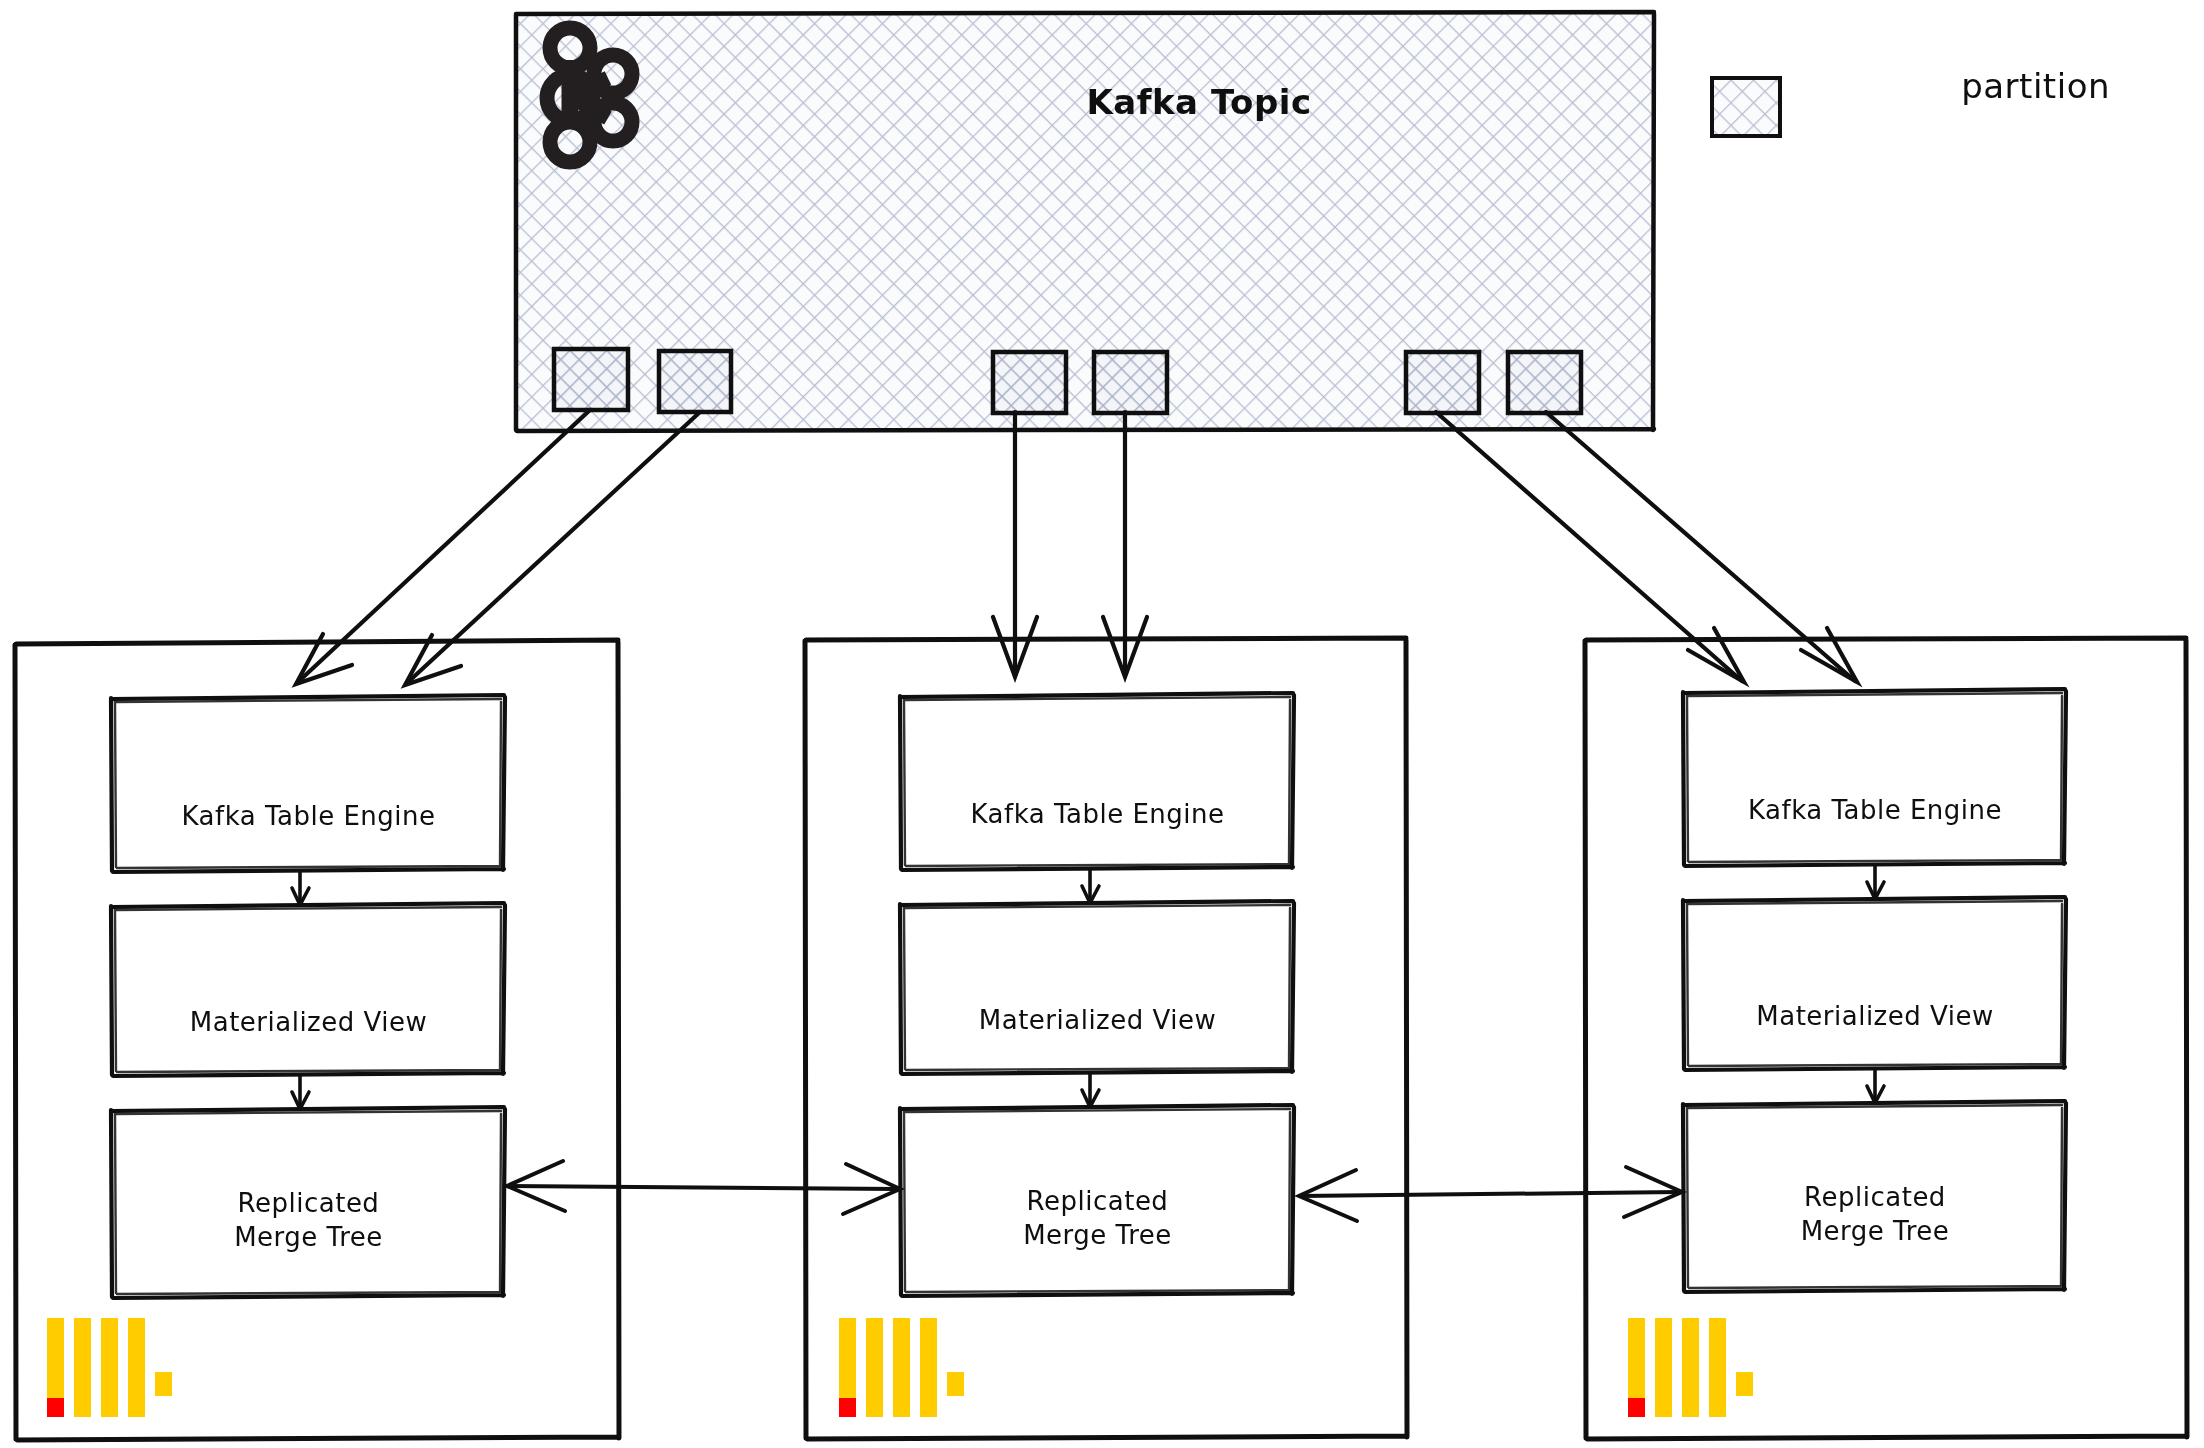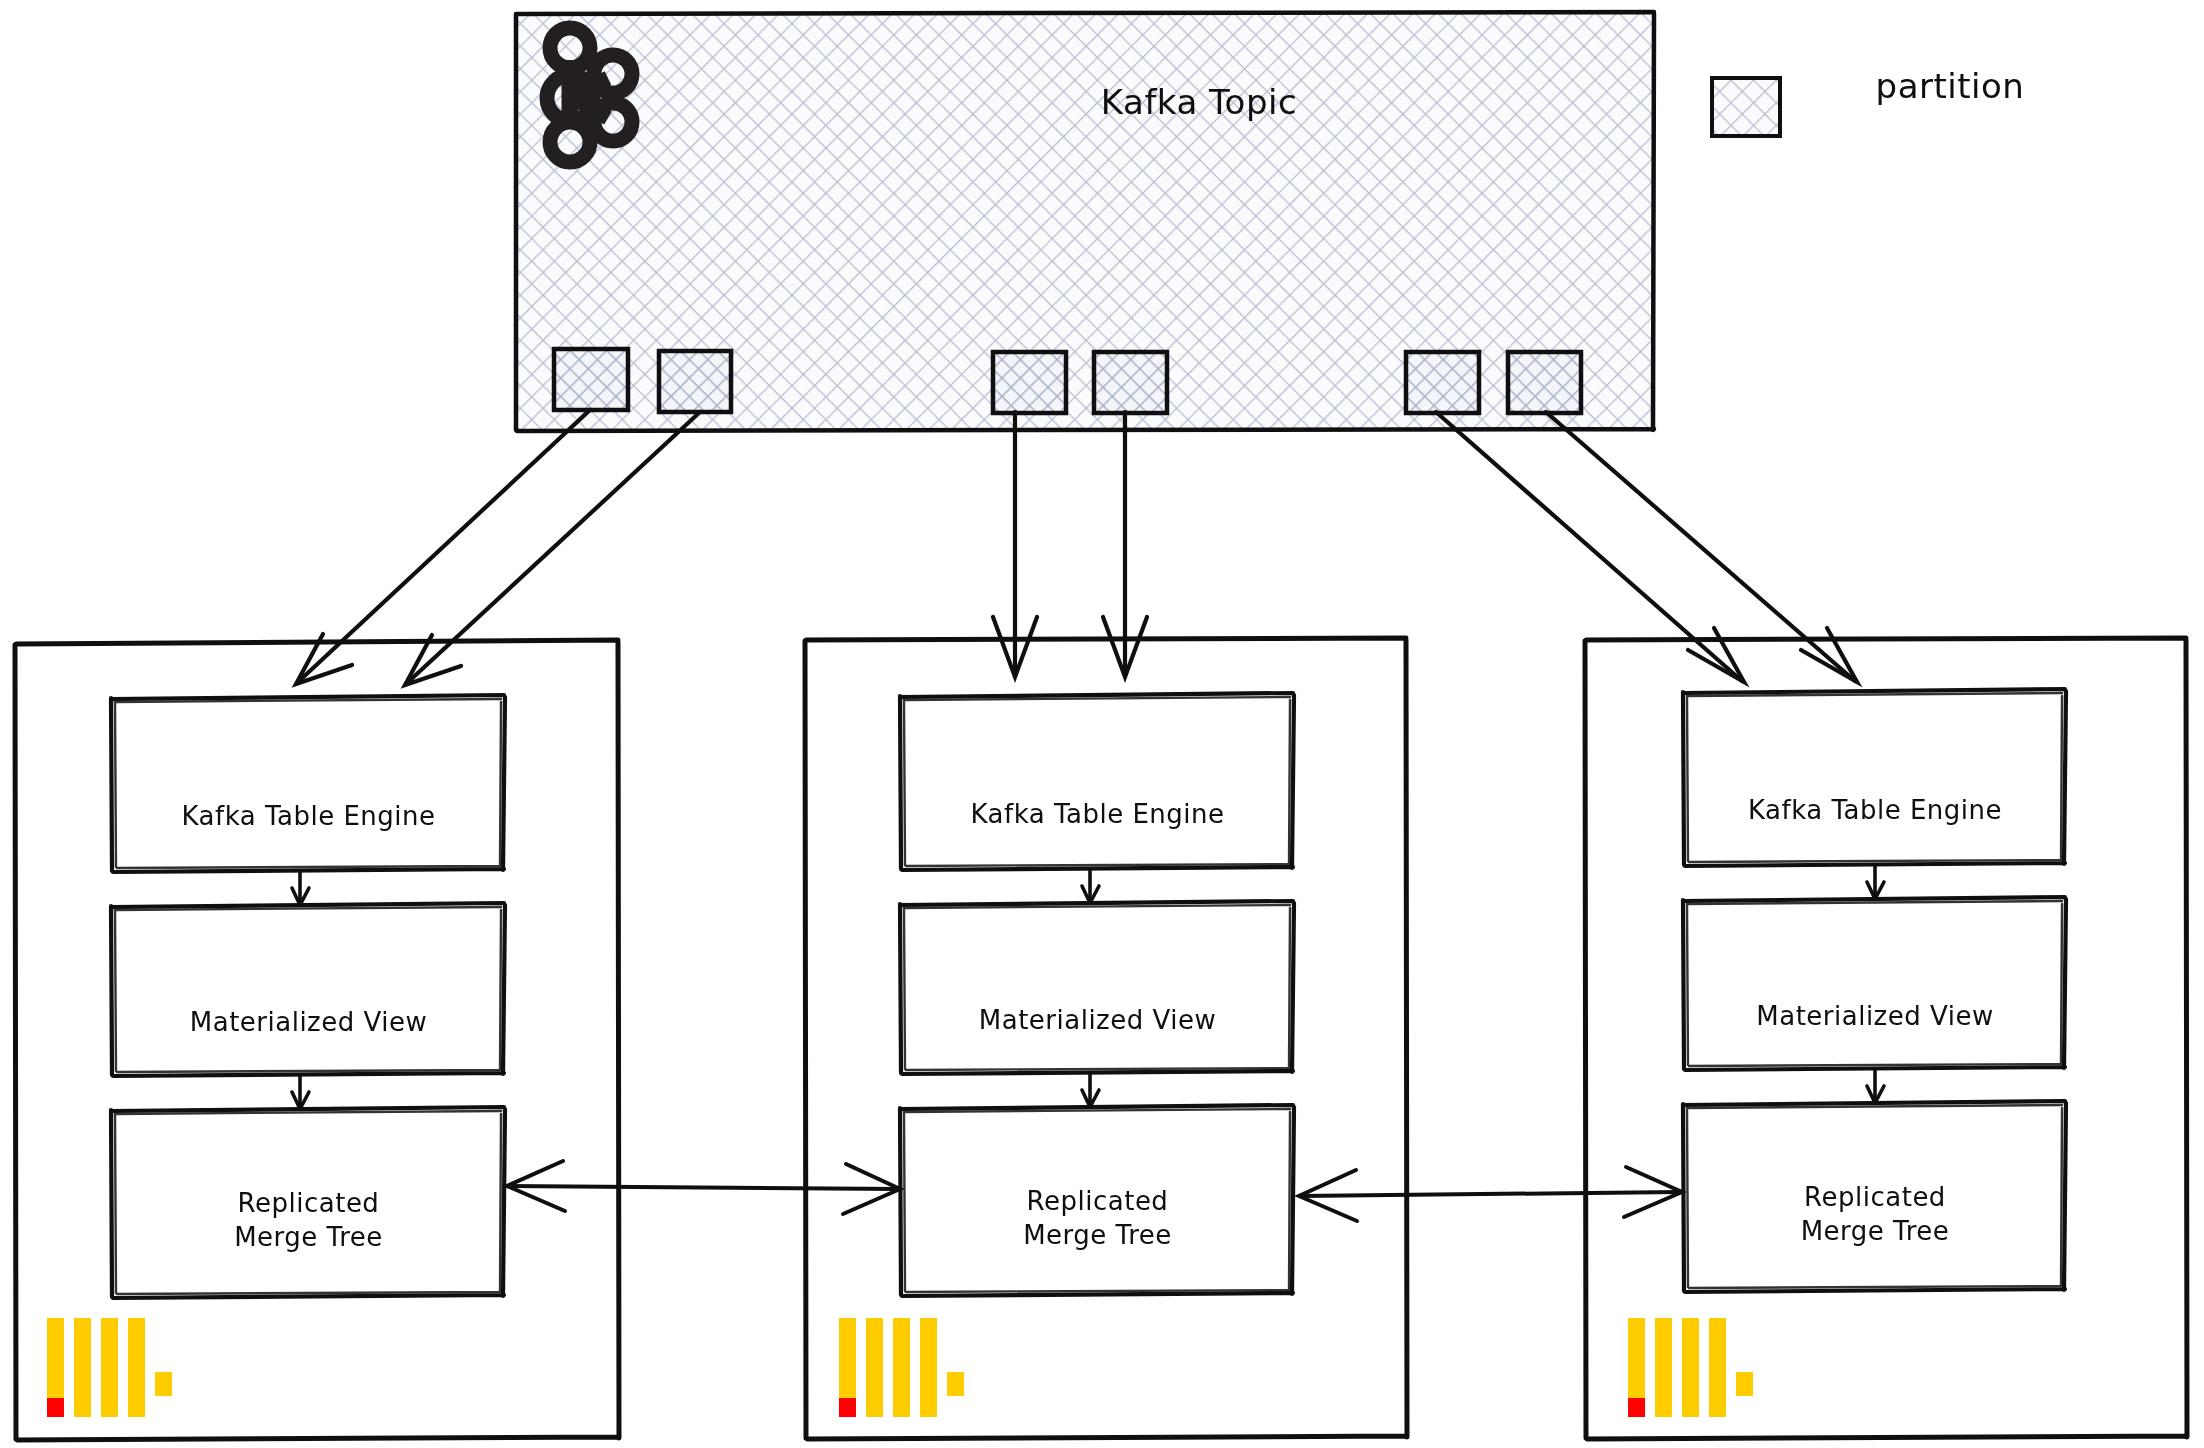--- a/index.html
+++ b/index.html
@@ -28,26 +28,27 @@
     white-space: pre;
     text-align: center;
     letter-spacing: 0.5px;
     pointer-events: none;
   }
   #kafka-topic-label {
     left: 515px;
     top: 82px;
     width: 1368px;
     font-size: 34px;
+    font-weight: bold;
   }
   #legend-label {
     left: 1790px;
     top: 66px;
     width: 320px;
-    text-align: center;
+    text-align: right;
     font-size: 34px;
   }
   .box-label {
     font-size: 26px;
     line-height: 1.32;
     margin-top: 29px;
   }
 </style>
 </head>
 <body>

